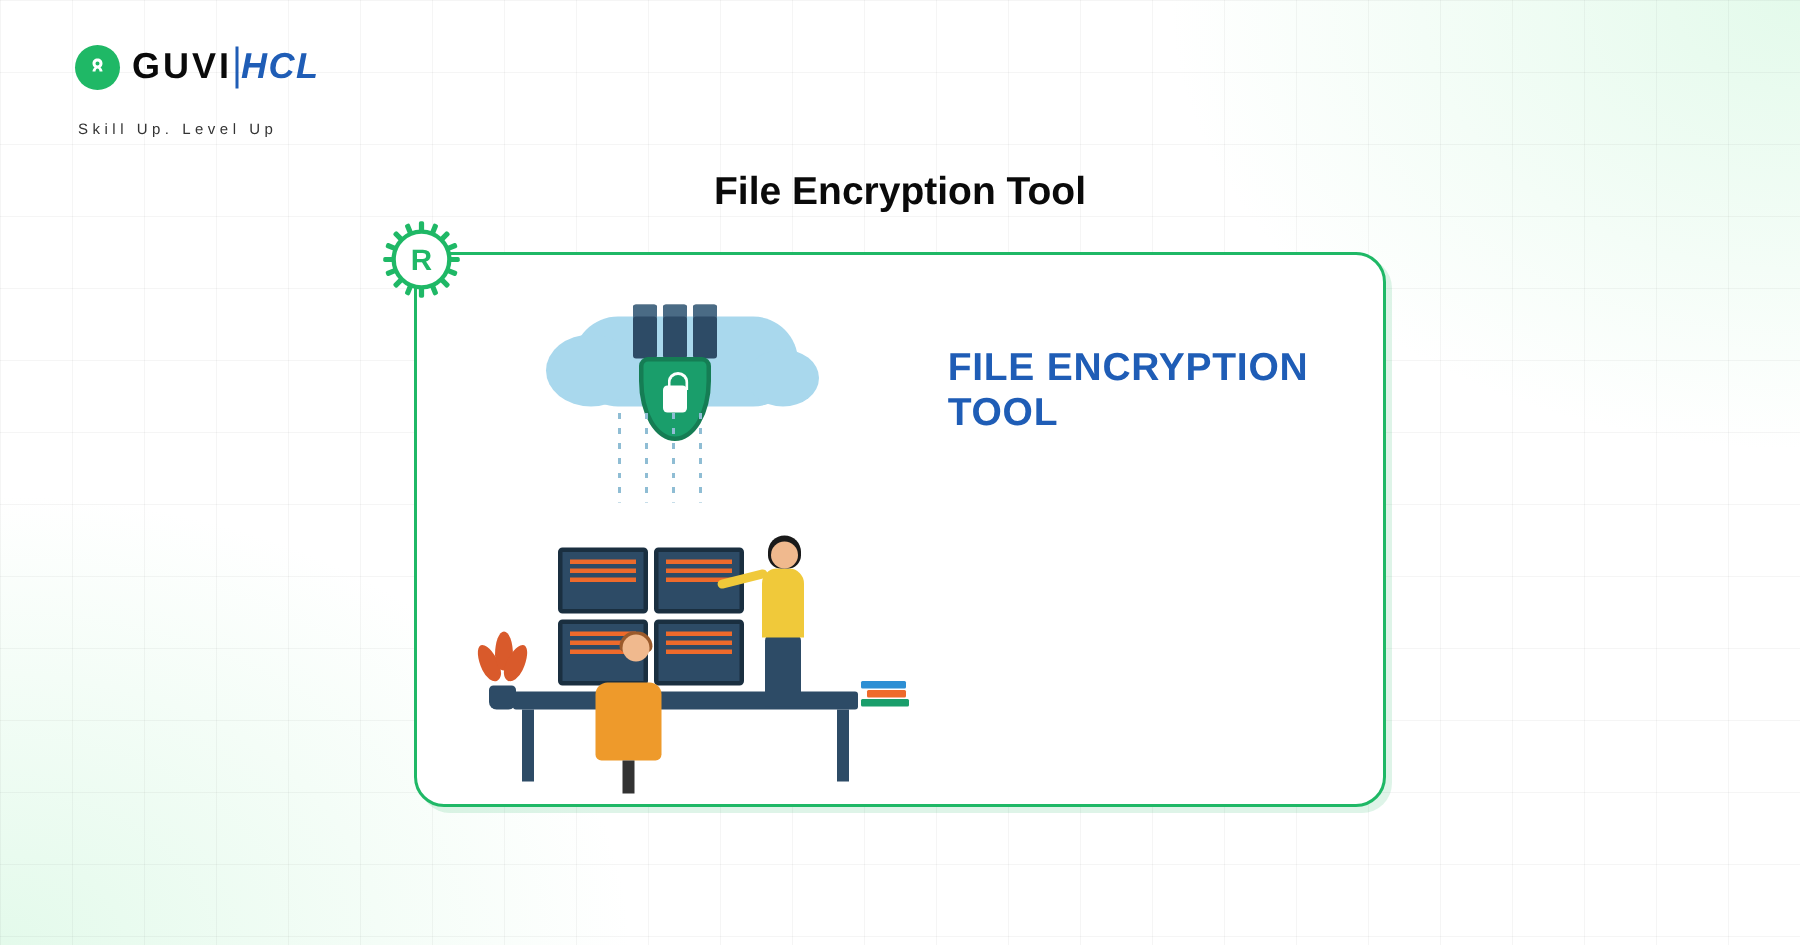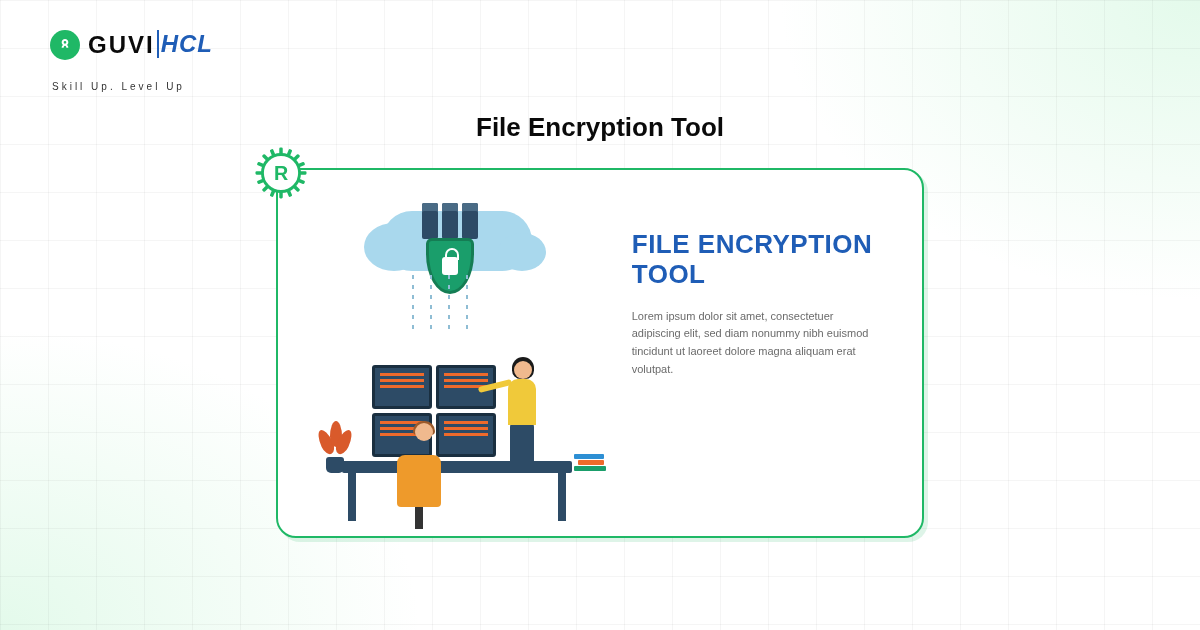--- a/index.html
+++ b/index.html
@@ -23,21 +23,21 @@
   background-size: 48px 48px;
   pointer-events: none;
 }
 .header {
   position: absolute;
   top: 30px;
   left: 50px;
   display: flex;
   flex-direction: column;
 }
-.logo-row { display: flex; gap: 2px; }
+.logo-row { display: flex; align-items: center; gap: 2px; }
 .guvi-logo { display: flex; align-items: center; gap: 8px; }
 .guvi-mark {
   width: 30px; height: 30px; border-radius: 50%;
   background: #1fb866;
   display: flex; align-items: center; justify-content: center;
   color: #fff; font-weight: 800; font-size: 18px;
 }
 .guvi-text { font-weight: 900; font-size: 24px; letter-spacing: 2px; color: #0a0a0a; }
 .divider { width: 2px; height: 28px; background: #1f5db6; }
 .hcl-text { font-weight: 800; font-style: italic; font-size: 24px; letter-spacing: 1px; color: #1f5db6; }
@@ -269,15 +269,14 @@
       <div class="books">
           <div class="book b1"></div>
           <div class="book b2"></div>
           <div class="book b3"></div>
         </div>
     </div>
   </div>
 
   <div class="content">
     <h2 class="card-title">FILE ENCRYPTION TOOL</h2>
-    <p class="card-desc">Lorem ipsum dolor sit amet, consectetuer adipiscing elit, sed diam nonummy nibh euismod tincidunt ut laoreet dolore magna aliquam erat volutpat.</p>
   </div>
 </div>
 
 </body></html>

